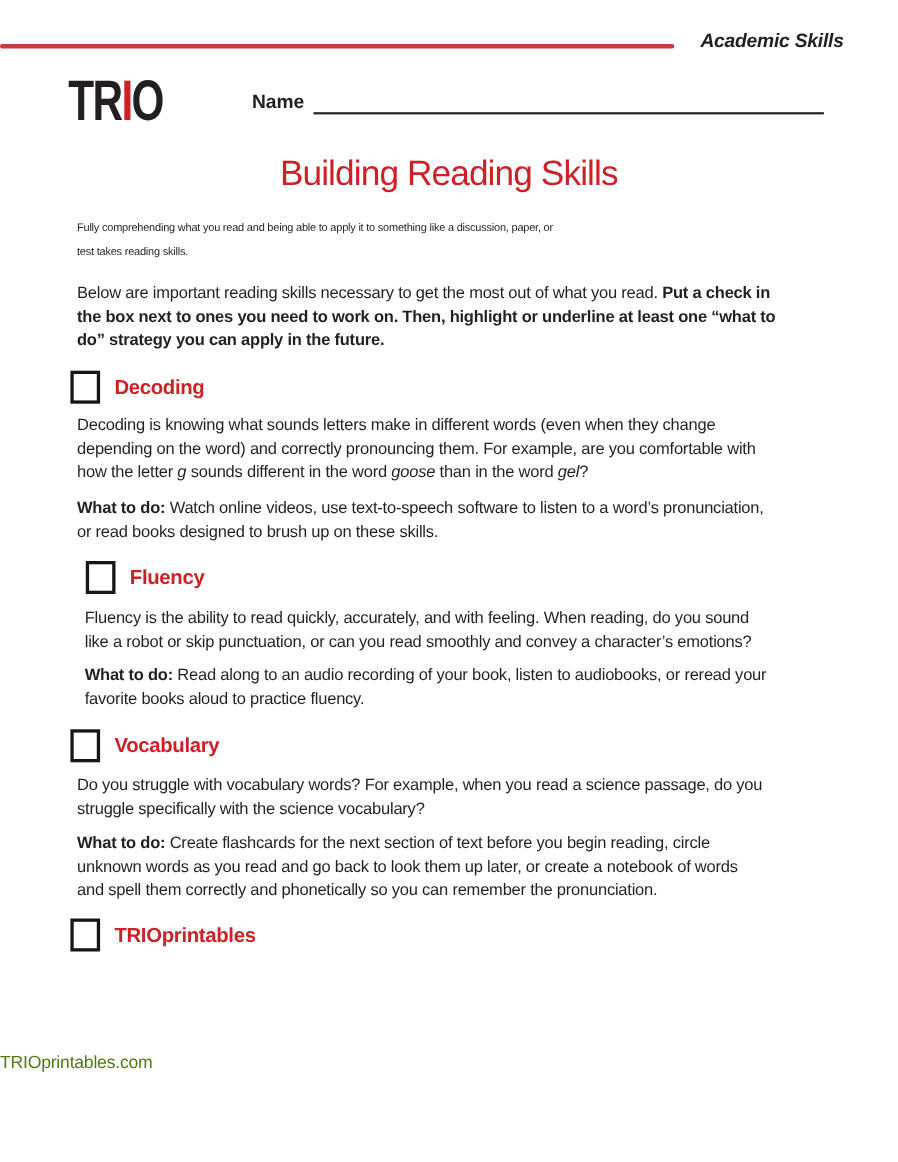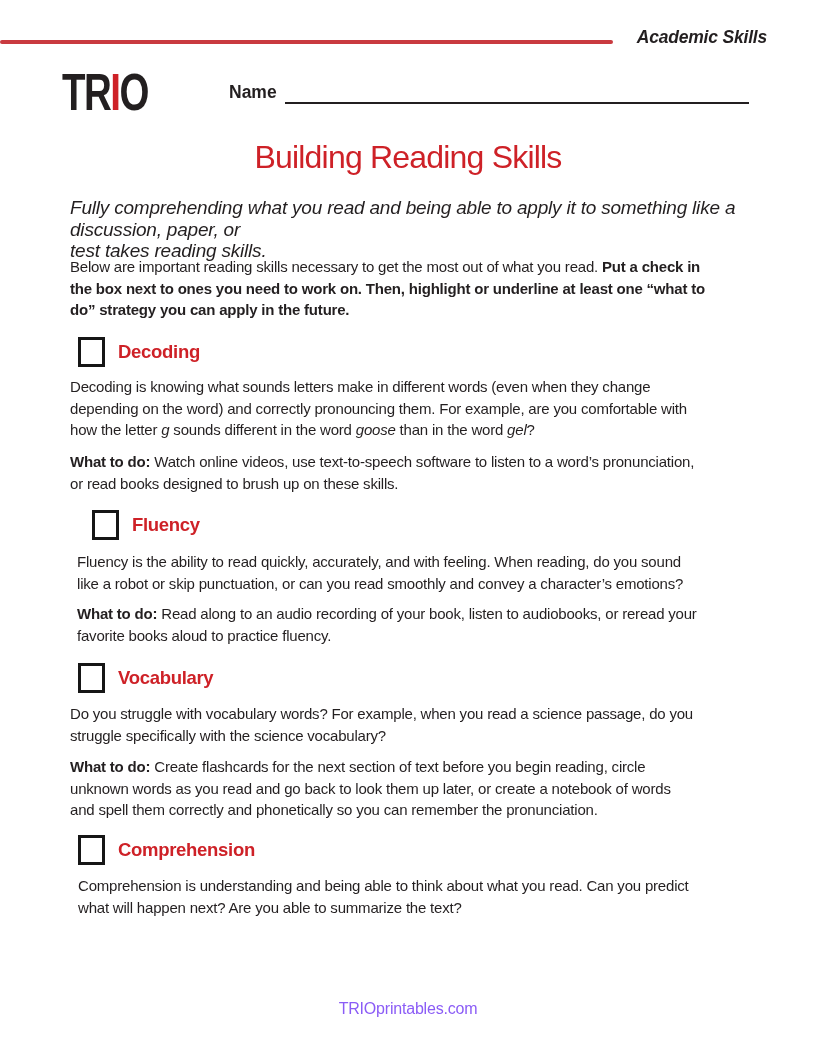--- a/index.html
+++ b/index.html
@@ -20,34 +20,34 @@
   .top-rule{position:absolute;left:0;top:40px;width:613px;height:4px;background:var(--line-red);border-radius:2px;}
   .category-tag{position:absolute;top:27px;right:49px;font-size:17.5px;font-weight:bold;font-style:italic;letter-spacing:-0.2px;}
   .logo{position:absolute;left:62px;top:66px;font-size:52px;font-weight:bold;letter-spacing:-2px;line-height:1;transform:scaleX(0.74);transform-origin:left top;white-space:nowrap;}
   .logo .accent{color:var(--accent-red);}
   .name-label{position:absolute;left:229px;top:82px;font-size:17.5px;font-weight:bold;}
   .name-line{position:absolute;left:285px;top:102px;width:464px;height:2px;background:var(--ink);}
   
   .doc-title{position:absolute;top:139px;left:0;width:100%;text-align:center;font-size:32px;font-weight:normal;color:var(--accent-red);letter-spacing:-0.8px;}
   
   .para{position:absolute;left:70px;width:720px;font-size:15px;line-height:21.5px;letter-spacing:-0.2px;white-space:pre-line;}
-  .intro{top:197px;font-style:italic;font-size:19px;}
+  .intro{top:197px;font-size:10px;}
   .instructions{top:256px;}
   .b{font-weight:bold;}
   .i{font-style:italic;}
   
-  .check-row{position:absolute;left:78px;height:31px;display:flex;align-items:center;gap:13px;}
+  .check-row{position:absolute;left:64px;height:31px;display:flex;align-items:center;gap:13px;}
   .checkbox{display:inline-block;width:21px;height:24px;border:3px solid #161616;background:#ffffff;box-sizing:content-box;}
   .section-heading{font-size:18.5px;font-weight:bold;color:var(--accent-red);letter-spacing:-0.3px;padding-top:1px;}
   .row-1{top:336px;} .desc-1{top:376px;} .wtd-1{top:451px;}
   .row-2{top:509px;margin-left:14px;} .desc-2{top:551px;left:77px;} .wtd-2{top:603px;left:77px;}
   .row-3{top:662px;} .desc-3{top:703px;} .wtd-3{top:756px;}
   .row-4{top:834px;} .desc-4{top:875px;left:78px;} .wtd-4{top:928px;left:78px;}
   
-  .footer{position:absolute;top:1000px;left:0;width:100%;text-align:center;font-size:16px;letter-spacing:-0.2px;color:#8b5cf6;}
+  .footer{position:absolute;top:958px;left:0;width:100%;text-align:left;font-size:16px;letter-spacing:-0.2px;color:#4d7c0f;}
 </style>
 </head>
 <body>
 
 <div class="sheet">
 
   <div class="top-rule"></div>
   <div class="category-tag">Academic Skills</div>
 
   <div class="logo"><span>TR</span><span class="accent">I</span><span>O</span></div>
@@ -87,20 +87,18 @@
     <span class="section-heading">Vocabulary</span>
   </div>
   <div class="para wtd-3"><span class="b">What to do:</span><span> Create flashcards for the next section of text before you begin reading, circle
 unknown words as you read and go back to look them up later, or create a notebook of words
 and spell them correctly and phonetically so you can remember the pronunciation.</span></div>
   <div class="para desc-3"><span>Do you struggle with vocabulary words? For example, when you read a science passage, do you
 struggle specifically with the science vocabulary?</span></div>
 
   <div class="check-row row-4">
     <span class="checkbox" role="checkbox" aria-checked="false"></span>
-    <span class="section-heading">Comprehension</span>
+    <span class="section-heading">TRIOprintables</span>
   </div>
-  <div class="para desc-4"><span>Comprehension is understanding and being able to think about what you read. Can you predict
-what will happen next? Are you able to summarize the text?</span></div>
 
   <div class="footer">TRIOprintables.com</div>
 
 </div>
 
 </body></html>

